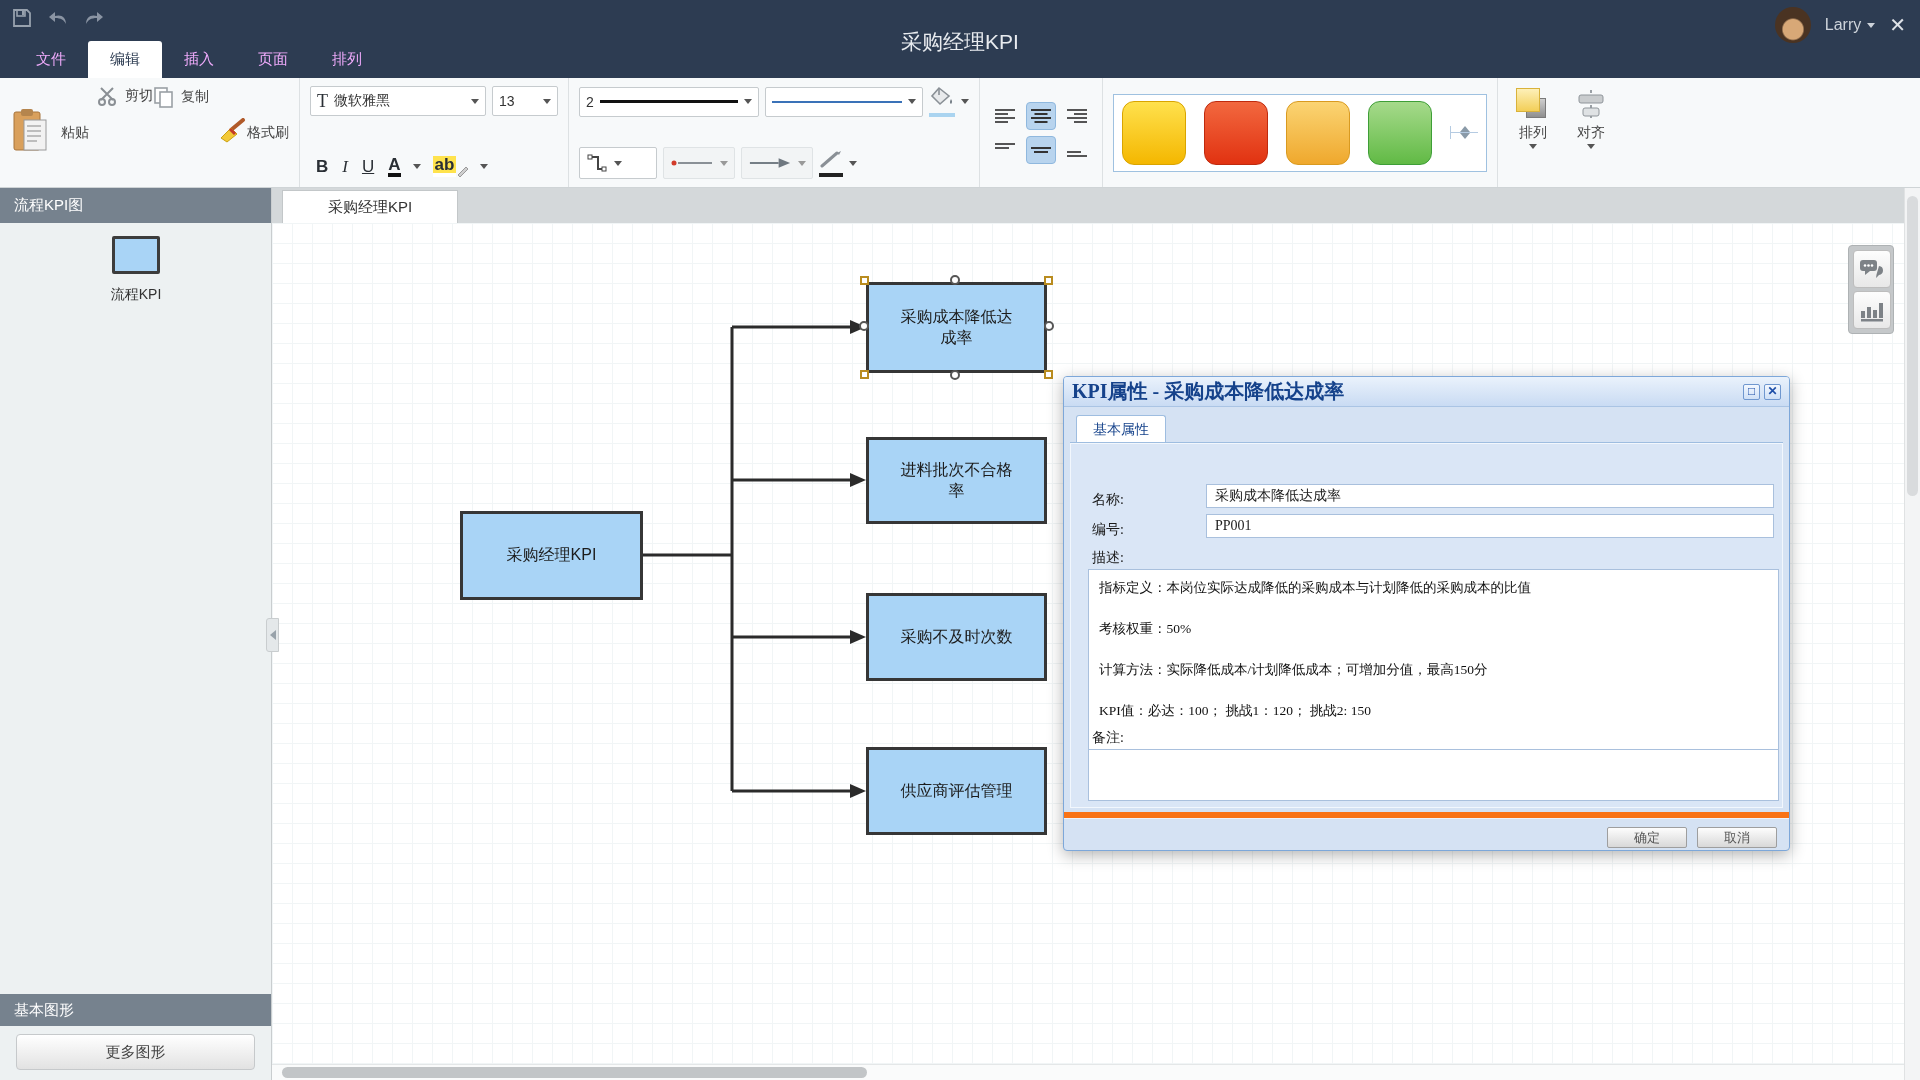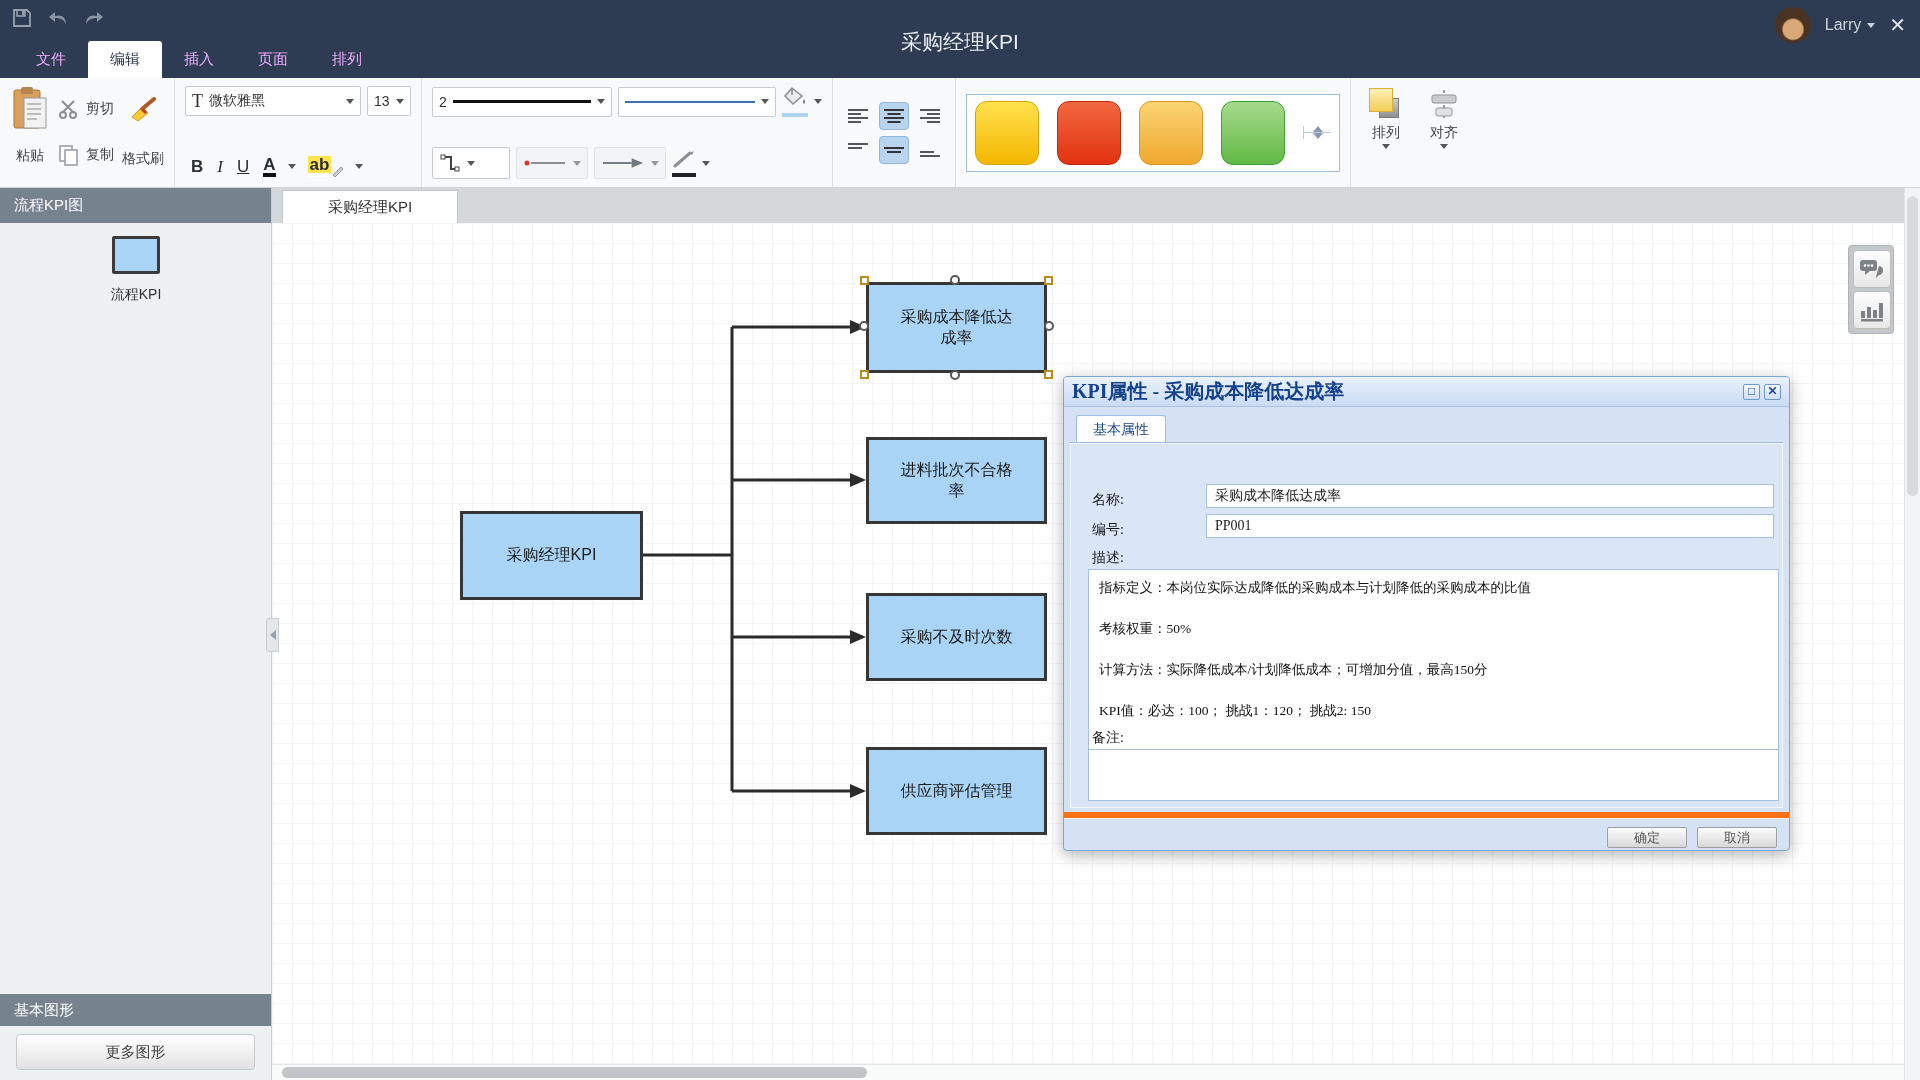--- a/index.html
+++ b/index.html
@@ -17,21 +17,21 @@
                        linear-gradient(180deg,#2e2015 0 30%, #6b4a33 55%, #3a2a1c 100%); }
   .username { color:#cdd3da; font-size:16px; display:flex; align-items:center; gap:6px; cursor:pointer; }
   .close-x { color:#dfe3e8; font-size:20px; cursor:pointer; }
   .menurow { position:absolute; left:0; top:40px; height:38px; display:flex; align-items:flex-end; padding-left:14px; }
   .menu-item { color:#f0abfc; font-size:15px; padding:9px 22px; cursor:pointer; }
   .menu-item.active { background:#ffffff; color:#2d3c52; border-radius:3px 3px 0 0; }
 
   
   .ribbon { position:absolute; left:0; top:78px; width:1920px; height:110px; background:#f7f9fa; border-bottom:1px solid #cfd4d6; display:flex; align-items:stretch; }
   .rgroup { padding:8px 10px; border-right:1px solid #dde1e3; display:flex; gap:8px; }
-  .col { display:flex; flex-direction:column; align-items:center; justify-content:space-between; }
+  .col { display:flex; flex-direction:row; align-items:center; justify-content:space-between; }
   .rlabel { font-size:14px; color:#444; }
   .mini-row { display:flex; align-items:center; gap:6px; }
   .drop { background:#fff; border:1px solid #c6cbce; display:flex; align-items:center; gap:6px; padding:0 6px; height:30px; border-radius:2px; cursor:pointer; }
   .tri { width:0; height:0; border-left:4px solid transparent; border-right:4px solid transparent; border-top:5px solid #555; }
   .glyph-btn { font-size:17px; color:#2a2f35; padding:2px 6px; cursor:pointer; display:flex; align-items:flex-end; }
   .bold-b { font-weight:bold; }
   .ital-i { font-style:italic; font-family:"Liberation Serif",serif; }
   .und-u { text-decoration:underline; }
   .a-color { border-bottom:4px solid #111; line-height:1; font-weight:bold; }
   .ab-hl { background:#ffe34d; border-bottom:4px solid #fff; line-height:1; font-weight:bold; padding:0 2px; }
@@ -186,21 +186,21 @@
       </div>
     </div>
 
     <div class="rgroup" style="flex-direction:column; justify-content:space-between;">
       <div class="mini-row">
         <div class="drop" style="width:176px;">
           <span style="font-family:'Liberation Serif',serif; font-size:18px; color:#2a2f35;">T</span>
           <span style="flex:1; font-size:14px; color:#333;">微软雅黑</span>
           <span class="tri"></span>
         </div>
-        <div class="drop" style="width:44px;justify-content:space-between;">
+        <div class="drop" style="width:66px;justify-content:space-between;">
           <span style="flex:1; font-size:14px; color:#333;">13</span>
           <span class="tri"></span>
         </div>
       </div>
       <div class="mini-row" style="gap:2px;">
         <div class="glyph-btn bold-b">B</div>
         <div class="glyph-btn ital-i">I</div>
         <div class="glyph-btn und-u">U</div>
         <div class="glyph-btn">
             <span class="a-color">A</span>

